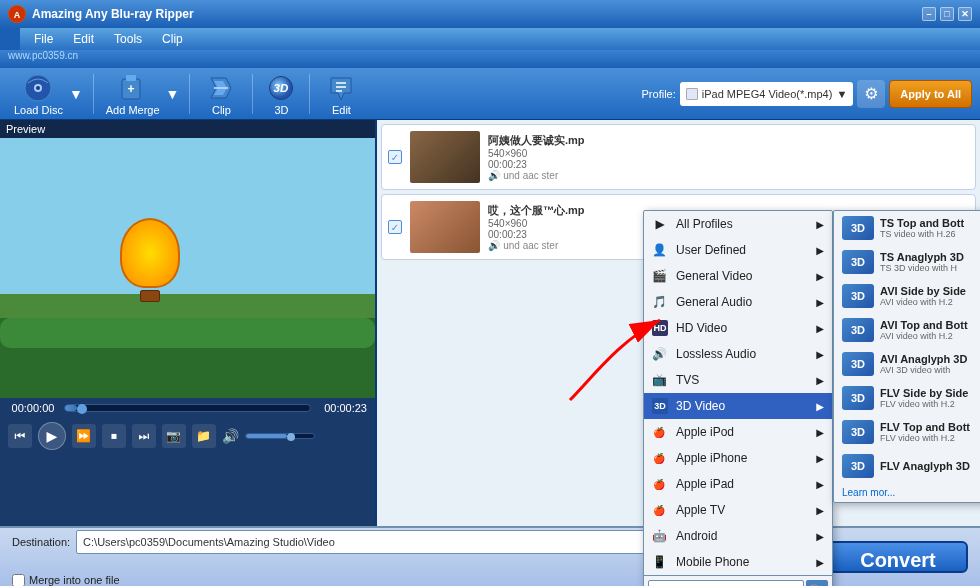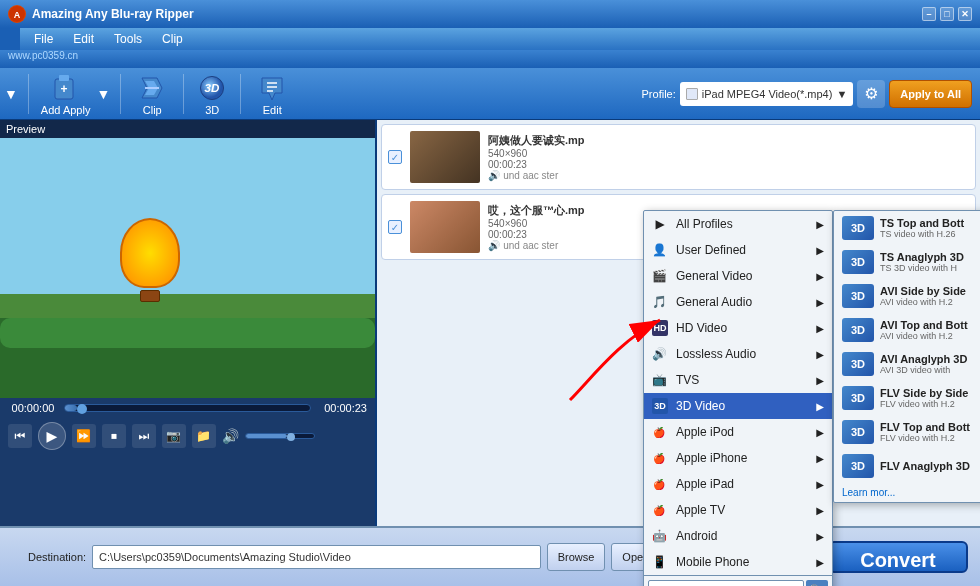--- a/index.html
+++ b/index.html
@@ -473,33 +473,44 @@
   <div class="menu-item">Tools</div>
   <div class="menu-item">Clip</div>
 </div>
 
 <div id="urlbar">
   <span>www.pc0359.cn</span>
 </div>
 
 <div id="toolbar">
 
+  <div class="toolbar-btn">
+    <div class="toolbar-icon">
+      <svg width="30" height="30" viewBox="0 0 30 30">
+        <circle cx="15" cy="15" r="13" fill="#2255aa" stroke="#4488cc" stroke-width="1"></circle>
+        <circle cx="15" cy="15" r="4" fill="#aaccff"></circle>
+        <circle cx="15" cy="15" r="2" fill="#1a3a7a"></circle>
+        <path d="M5 10 Q15 2 25 10" stroke="#6699cc" stroke-width="1" fill="none"></path>
+      </svg>
+    </div>
+    <span>Load Disc</span>
+  </div>
   <div style="font-size:14px;color:white;cursor:pointer;margin-left:-4px;margin-right:4px;">▼</div>
 
   <div class="toolbar-divider"></div>
 
   <div class="toolbar-btn">
     <div class="toolbar-icon">
       <svg width="30" height="30" viewBox="0 0 30 30">
         <rect x="4" y="6" width="18" height="20" rx="2" fill="#4488cc" stroke="#2255aa" stroke-width="1"></rect>
         <rect x="8" y="2" width="10" height="6" rx="1" fill="#66aaee"></rect>
         <text x="13" y="20" text-anchor="middle" fill="white" font-size="12" font-weight="bold">+</text>
       </svg>
     </div>
-    <span>Add Apply</span>
+    <span>Add Merge</span>
   </div>
   <div style="font-size:14px;color:white;cursor:pointer;margin-left:-4px;margin-right:4px;">▼</div>
 
   <div class="toolbar-divider"></div>
 
   <div class="toolbar-btn">
     <div class="toolbar-icon">
       <svg width="30" height="30" viewBox="0 0 30 30">
         <polygon points="5,5 20,5 25,15 20,25 5,25 10,15" fill="#4488cc" stroke="#2255aa" stroke-width="1"></polygon>
         <polygon points="8,8 17,8 21,15 17,22 8,22 12,15" fill="#66aaee"></polygon>
@@ -767,21 +778,21 @@
         <div class="sub-item-title">FLV Anaglyph 3D</div>
         <div class="sub-item-desc"></div>
       </div>
     </div>
     <div class="learn-more">Learn mor...</div>
   </div>
 
 </div>
 
 <div id="bottombar">
-  <div style="display:flex;gap:18px;flex:1;align-items:flex-start;margin-left:16px;">
+  <div style="display:flex;flex-direction:column;gap:18px;flex:1;align-items:flex-start;">
     <div style="display:flex;align-items:center;gap:6px;width:100%;">
       <span class="dest-label">Destination:</span>
       <div class="dest-path">C:\Users\pc0359\Documents\Amazing Studio\Video</div>
       <button class="browse-btn">Browse</button>
       <button class="folder-btn">Open Folder</button>
     </div>
     <div class="merge-check">
       <input type="checkbox" style="">
       <span>Merge into one file</span>
     </div>

